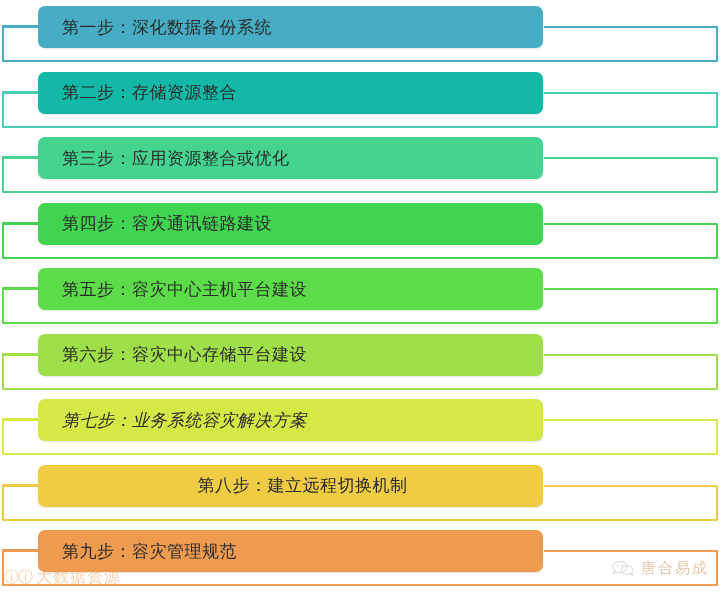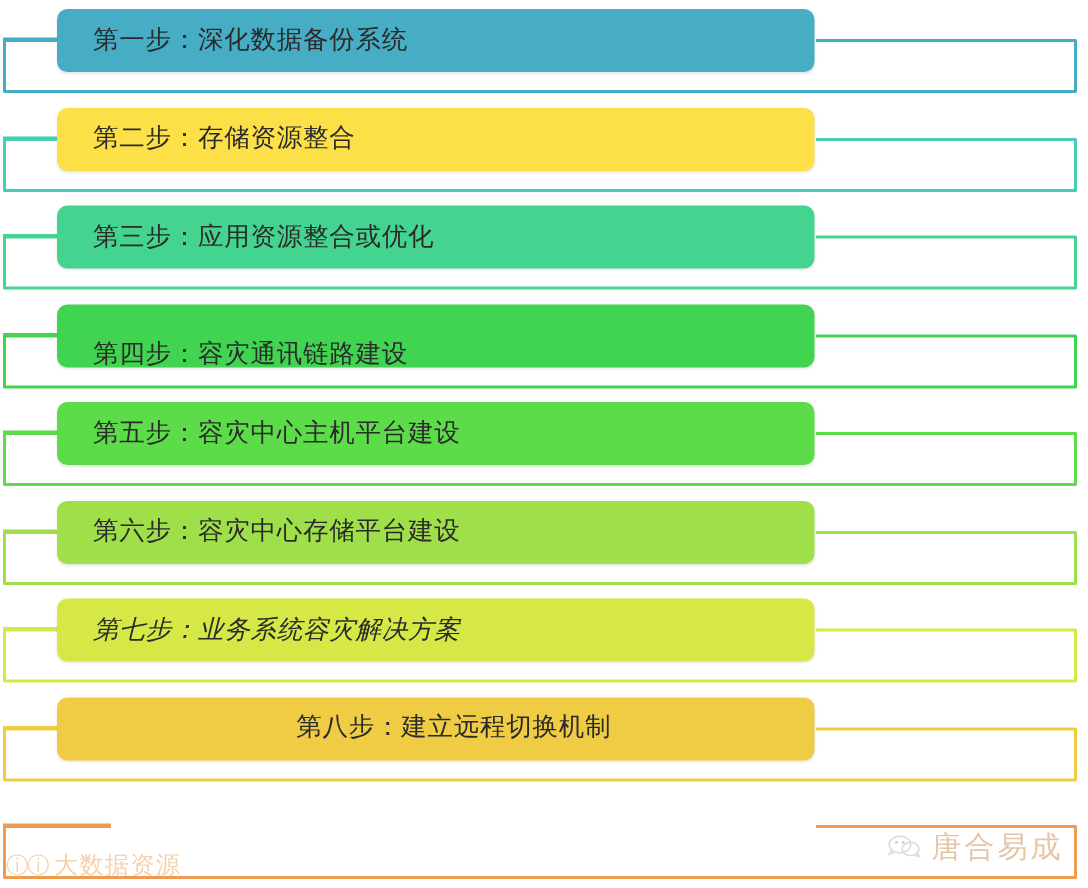--- a/index.html
+++ b/index.html
@@ -123,21 +123,21 @@
     align-items: center;
     gap: 7px;
     opacity: 0.48;
   }
   .credit-icon {
     width: 22px;
     height: 17px;
     position: relative;
   }
   .credit-text {
-    font-size: 20px;
+    font-size: 15px;
     color: #c9884a;
     font-family: "DejaVu Serif", "Liberation Serif", serif;
     letter-spacing: 2px;
     white-space: nowrap;
   }
 </style>
 </head>
 <body>
 
 <div id="diagram">
@@ -148,37 +148,37 @@
         <div class="frame-mask"></div>
         <div class="connector-stub"></div>
         <div class="step-pill" style="background: rgb(71, 173, 196);">
           <span class="step-label">第一步：深化数据备份系统</span>
         </div>
       </div>
       <div class="step-row" style="top: 67.5px; color: rgb(69, 205, 184);">
         <div class="outline-frame"></div>
         <div class="frame-mask"></div>
         <div class="connector-stub"></div>
-        <div class="step-pill" style="background: #fde047;">
+        <div class="step-pill" style="background: #14b8a6;">
           <span class="step-label">第二步：存储资源整合</span>
         </div>
       </div>
       <div class="step-row" style="top: 133px; color: rgb(69, 212, 143);">
         <div class="outline-frame"></div>
         <div class="frame-mask"></div>
         <div class="connector-stub"></div>
         <div class="step-pill" style="background: rgb(69, 212, 143);">
           <span class="step-label">第三步：应用资源整合或优化</span>
         </div>
       </div>
       <div class="step-row" style="top: 198.5px; color: rgb(64, 212, 81);">
         <div class="outline-frame"></div>
         <div class="frame-mask"></div>
         <div class="connector-stub"></div>
-        <div class="step-pill" style="background: rgb(64, 212, 81); align-items: flex-end;">
+        <div class="step-pill" style="background: rgb(64, 212, 81);">
           <span class="step-label">第四步：容灾通讯链路建设</span>
         </div>
       </div>
       <div class="step-row" style="top: 264px; color: rgb(92, 220, 73); text-align: right;">
         <div class="outline-frame"></div>
         <div class="frame-mask"></div>
         <div class="connector-stub"></div>
         <div class="step-pill" style="background: rgb(92, 220, 73);">
           <span class="step-label">第五步：容灾中心主机平台建设</span>
         </div>
@@ -204,20 +204,23 @@
         <div class="frame-mask"></div>
         <div class="connector-stub"></div>
         <div class="step-pill" style="background: rgb(239, 204, 67); justify-content: center;">
           <span class="step-label">第八步：建立远程切换机制</span>
         </div>
       </div>
       <div class="step-row" style="top: 526px; color: rgb(238, 155, 80);">
         <div class="outline-frame"></div>
         <div class="frame-mask"></div>
         <div class="connector-stub"></div>
+        <div class="step-pill" style="background: rgb(238, 155, 80);">
+          <span class="step-label">第九步：容灾管理规范</span>
+        </div>
       </div>
     </div>
 
   <div class="watermark">
     <span class="watermark-mark">ⓘⓘ</span>
     <span class="watermark-text">大数据资源</span>
   </div>
 
   <div class="credit">
     <span class="credit-icon">

